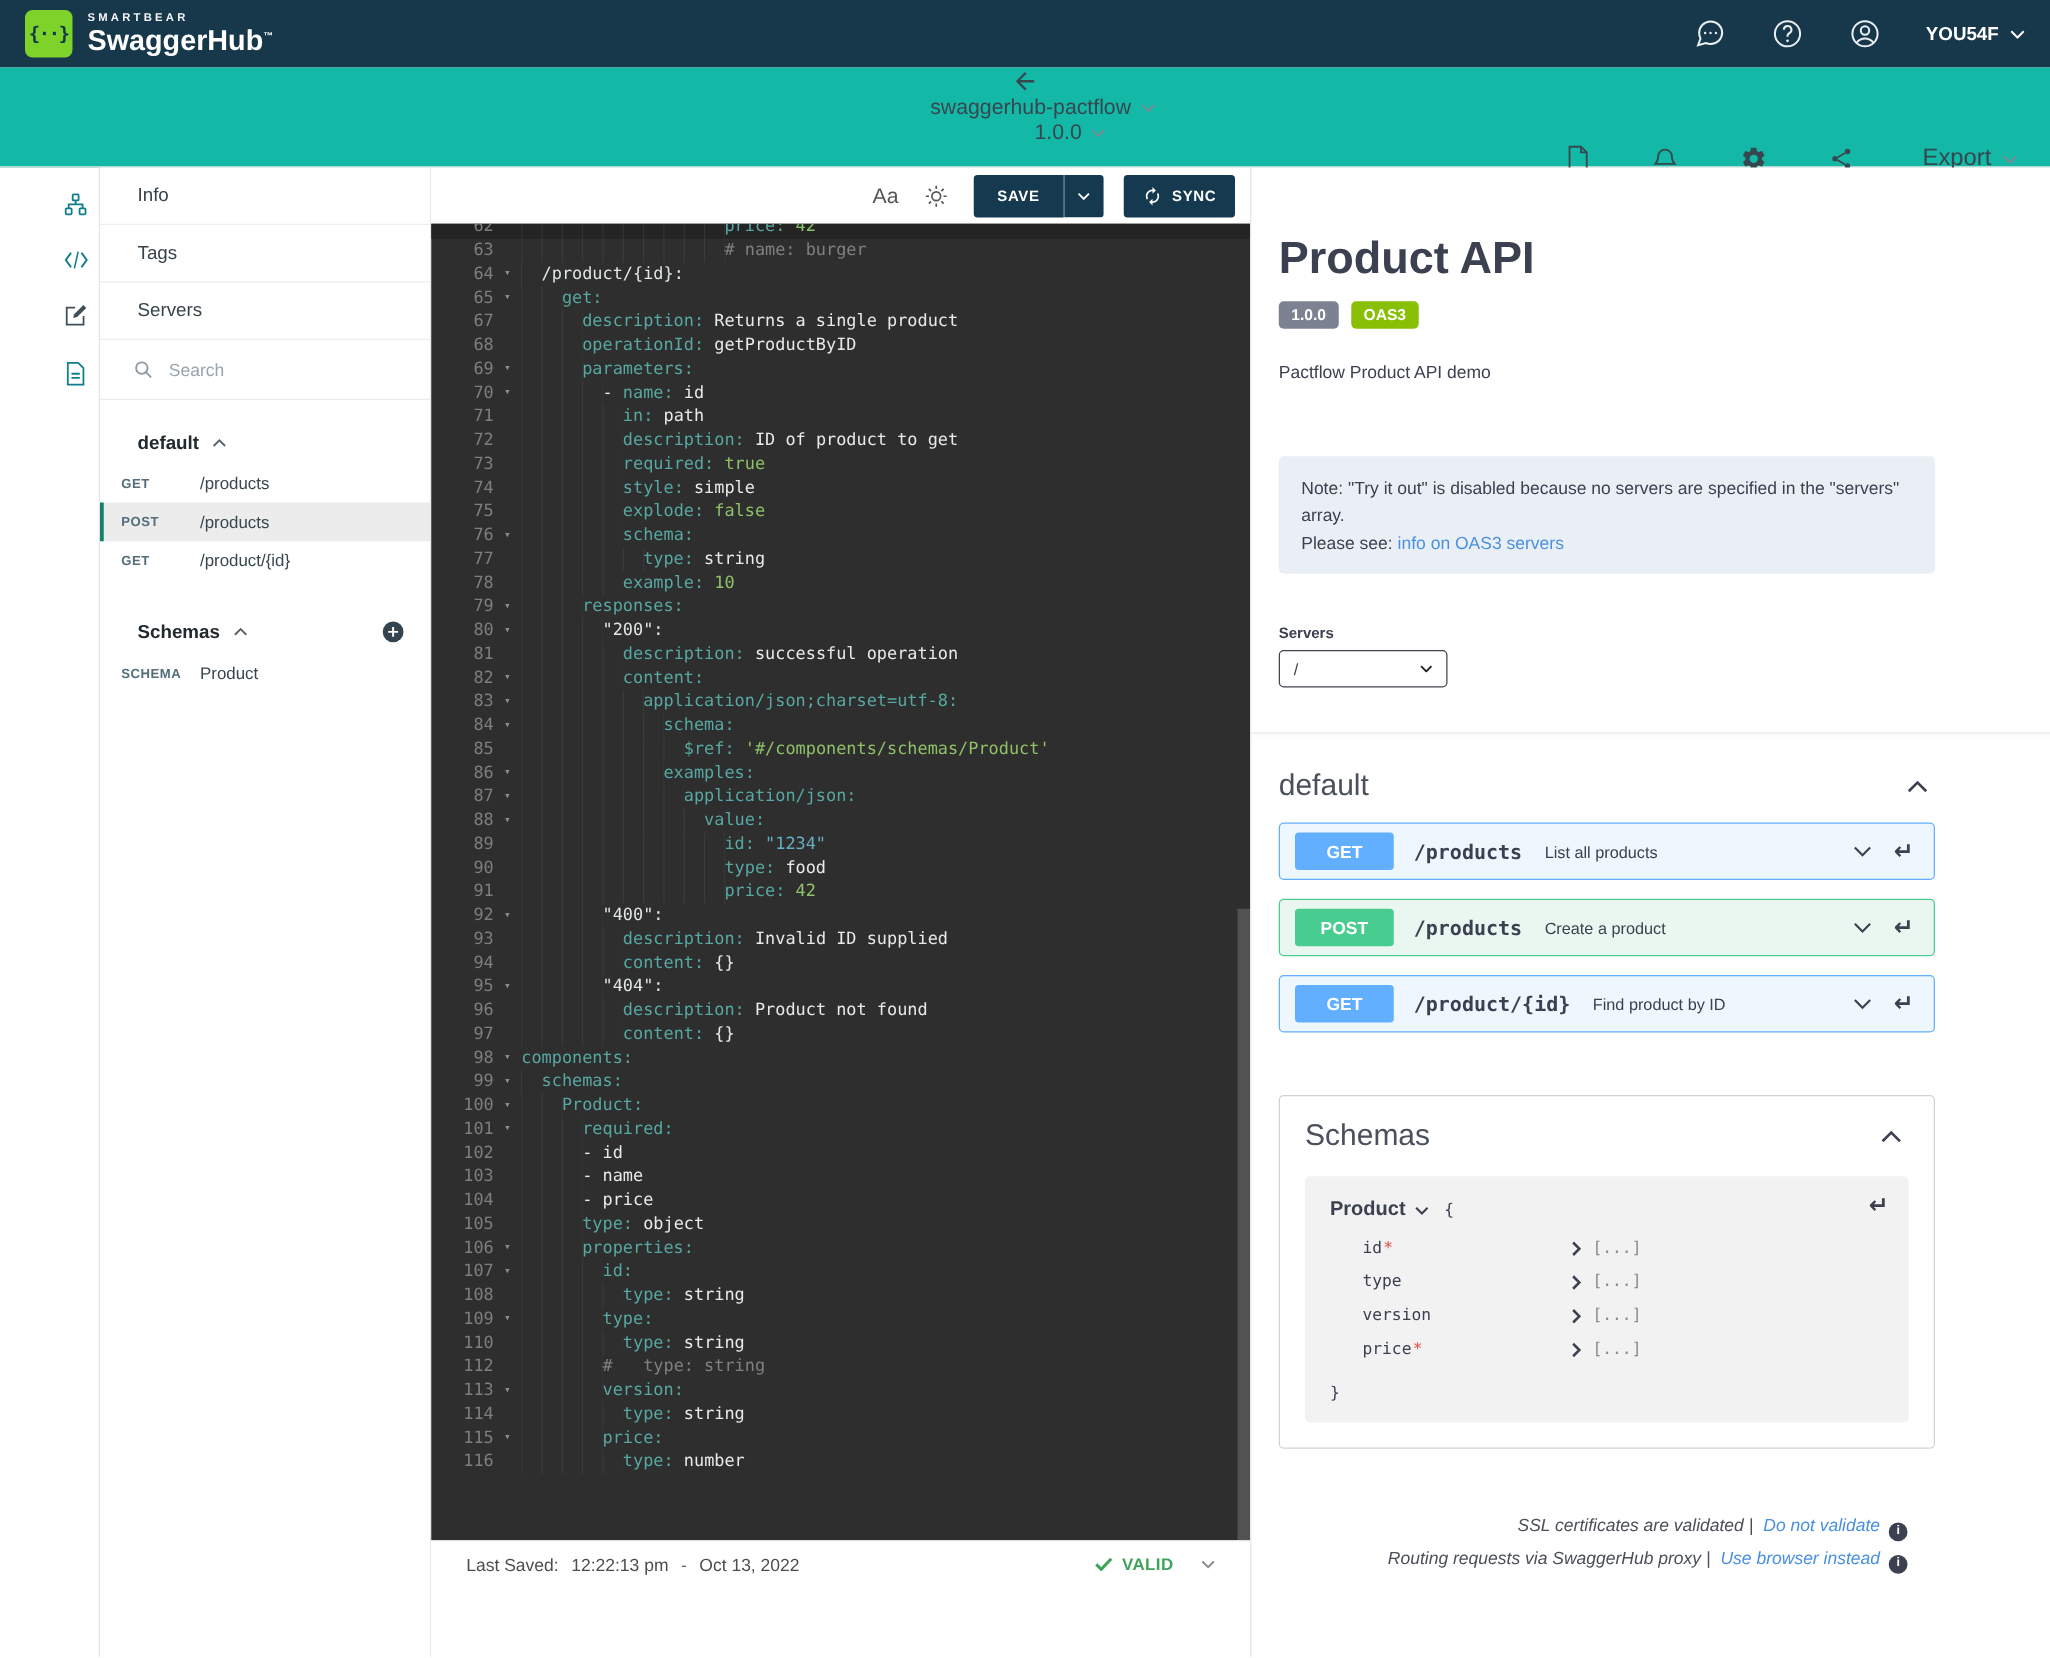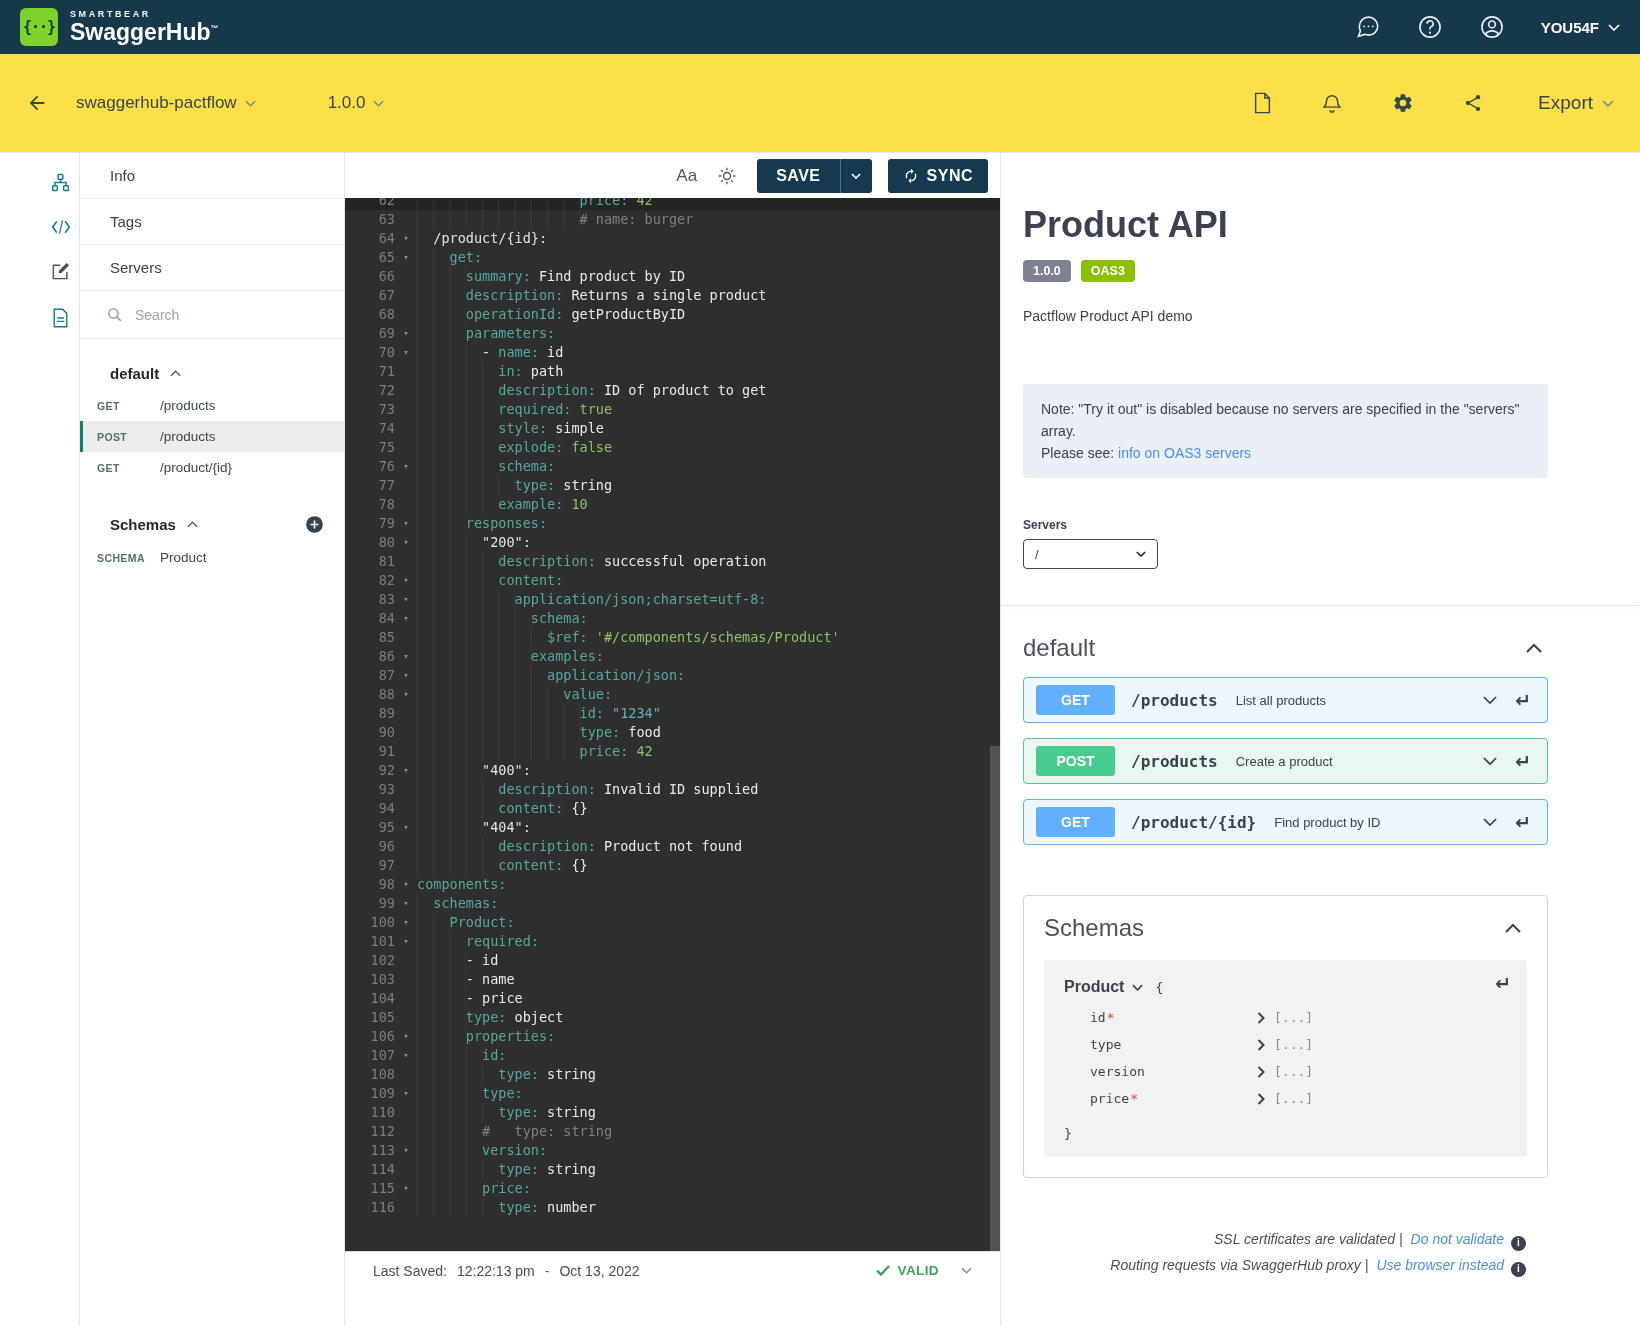--- a/index.html
+++ b/index.html
@@ -13,21 +13,21 @@
     align-items:center;justify-content:center;color:#12364a;
     font-family:"DejaVu Sans Mono",monospace;font-weight:bold;font-size:15px;letter-spacing:-1px;flex:none;}
   .brand{margin-left:12px;color:#fff;line-height:1;}
   .brand-small{font-size:9px;letter-spacing:2.6px;font-weight:bold;opacity:.95;}
   .brand-name{font-size:23px;font-weight:600;margin-top:2px;}
   .brand-name sup{font-size:8px;}
   .topnav-right{margin-left:auto;display:flex;align-items:center;gap:36px;color:#e9eff3;}
   .username{display:flex;align-items:center;gap:9px;font-size:15px;font-weight:bold;color:#fff;}
 
   
-  .toolbar{height:99px;display:flex;align-items:center;padding:0 26px;background:#fde047;border-bottom:1px solid #e4e4e4;}
+  .toolbar{height:80px;display:flex;align-items:center;padding:0 26px;background:#14b8a6;border-bottom:1px solid #e4e4e4;flex-direction:column;}
   .icon-btn{display:inline-flex;align-items:center;justify-content:center;color:#37474f;}
   .project{margin-left:28px;font-size:17px;color:#37474f;display:flex;align-items:center;gap:8px;}
   .version{margin-left:72px;font-size:17px;color:#37474f;display:flex;align-items:center;gap:8px;}
   .caret{color:#7c8a91;}
   .toolbar-right{margin-left:auto;display:flex;gap:49px;color:#3b4a52;}
   .export{font-size:19px;color:#37474f;display:flex;align-items:center;gap:9px;margin-left:6px;}
 
   
   .main{display:flex;height:1192px;margin-left:42px;}
   .iconstrip{width:38px;border-right:1px solid #e6e6e6;display:flex;flex-direction:column;
@@ -51,21 +51,21 @@
   .route{height:31px;display:flex;align-items:center;padding-left:14px;border-left:3px solid transparent;}
   .route.active{background:#ececec;border-left-color:#12826b;}
   .route .method{width:63px;font-size:10.5px;font-weight:bold;color:#546e7a;letter-spacing:.4px;flex:none;}
   .route .path{font-size:13.5px;color:#37474f;}
 
   
   .editor-col{width:655px;display:flex;flex-direction:column;flex:none;background:#fff;}
   .editor-toolbar{height:45px;display:flex;align-items:center;justify-content:flex-end;gap:20px;padding-right:12px;}
   .aa-btn{font-size:17px;color:#555;}
   .theme-btn{color:#555;display:inline-flex;}
-  .btn{height:34px;background:#15394e;color:#fff;font-size:16px;font-weight:bold;
+  .btn{height:34px;background:#15394e;color:#fff;font-size:12px;font-weight:bold;
     display:inline-flex;align-items:center;letter-spacing:.5px;}
   .save-btn{padding:0 19px;border-radius:3px 0 0 3px;}
   .save-caret{width:32px;justify-content:center;border-left:1px solid rgba(255,255,255,.28);
     border-radius:0 3px 3px 0;margin-left:0;margin-right:6px;}
   .sync-btn{padding:0 15px;gap:8px;border-radius:3px;}
 
   .code{flex:1;background:#2e2e2e;overflow:hidden;position:relative;
     font-family:"DejaVu Sans Mono",monospace;font-size:13.5px;line-height:19px;}
   .code-inner{margin-top:-7px;}
   .cl{display:flex;white-space:pre;height:19px;}
@@ -351,21 +351,20 @@
         <span data-interactable="false">SYNC</span>
       </span>
     </div>
 
     <div class="code" data-interactable="true">
       <div class="code-inner">
           <div class="cl hl" data-interactable="true"><span class="ln" data-interactable="true">62</span><span class="fold" data-interactable="false"></span><span class="ind" data-interactable="false" style="width: 162.54px;"></span><span class="lt" data-interactable="false"><span class="k">price: </span><span class="n">42</span></span></div>
           <div class="cl" data-interactable="true"><span class="ln" data-interactable="true">63</span><span class="fold" data-interactable="false"></span><span class="ind" data-interactable="false" style="width: 162.54px;"></span><span class="lt" data-interactable="false"><span class="c"># name: burger</span></span></div>
           <div class="cl" data-interactable="true"><span class="ln" data-interactable="true">64</span><span class="fold" data-interactable="true">▾</span><span class="ind" data-interactable="false" style="width: 16.254px;"></span><span class="lt" data-interactable="false"><span class="q">/product/{id}:</span></span></div>
           <div class="cl" data-interactable="true"><span class="ln" data-interactable="true">65</span><span class="fold" data-interactable="true">▾</span><span class="ind" data-interactable="false" style="width: 32.508px;"></span><span class="lt" data-interactable="false"><span class="k">get:</span></span></div>
-          <div class="cl" data-interactable="true"><span class="ln" data-interactable="true">66</span><span class="fold" data-interactable="false"></span><span class="ind" data-interactable="false" style="width: 48.762px;"></span><span class="lt" data-interactable="false"><span class="k">summary: </span><span class="v">Find product by ID</span></span></div>
           <div class="cl" data-interactable="true"><span class="ln" data-interactable="true">67</span><span class="fold" data-interactable="false"></span><span class="ind" data-interactable="false" style="width: 48.762px;"></span><span class="lt" data-interactable="false"><span class="k">description: </span><span class="v">Returns a single product</span></span></div>
           <div class="cl" data-interactable="true"><span class="ln" data-interactable="true">68</span><span class="fold" data-interactable="false"></span><span class="ind" data-interactable="false" style="width: 48.762px;"></span><span class="lt" data-interactable="false"><span class="k">operationId: </span><span class="v">getProductByID</span></span></div>
           <div class="cl" data-interactable="true"><span class="ln" data-interactable="true">69</span><span class="fold" data-interactable="true">▾</span><span class="ind" data-interactable="false" style="width: 48.762px;"></span><span class="lt" data-interactable="false"><span class="k">parameters:</span></span></div>
           <div class="cl" data-interactable="true"><span class="ln" data-interactable="true">70</span><span class="fold" data-interactable="true">▾</span><span class="ind" data-interactable="false" style="width: 65.016px;"></span><span class="lt" data-interactable="false"><span class="v">- </span><span class="k">name: </span><span class="v">id</span></span></div>
           <div class="cl" data-interactable="true"><span class="ln" data-interactable="true">71</span><span class="fold" data-interactable="false"></span><span class="ind" data-interactable="false" style="width: 81.27px;"></span><span class="lt" data-interactable="false"><span class="k">in: </span><span class="v">path</span></span></div>
           <div class="cl" data-interactable="true"><span class="ln" data-interactable="true">72</span><span class="fold" data-interactable="false"></span><span class="ind" data-interactable="false" style="width: 81.27px;"></span><span class="lt" data-interactable="false"><span class="k">description: </span><span class="v">ID of product to get</span></span></div>
           <div class="cl" data-interactable="true"><span class="ln" data-interactable="true">73</span><span class="fold" data-interactable="false"></span><span class="ind" data-interactable="false" style="width: 81.27px;"></span><span class="lt" data-interactable="false"><span class="k">required: </span><span class="n">true</span></span></div>
           <div class="cl" data-interactable="true"><span class="ln" data-interactable="true">74</span><span class="fold" data-interactable="false"></span><span class="ind" data-interactable="false" style="width: 81.27px;"></span><span class="lt" data-interactable="false"><span class="k">style: </span><span class="v">simple</span></span></div>
           <div class="cl" data-interactable="true"><span class="ln" data-interactable="true">75</span><span class="fold" data-interactable="false"></span><span class="ind" data-interactable="false" style="width: 81.27px;"></span><span class="lt" data-interactable="false"><span class="k">explode: </span><span class="n">false</span></span></div>
           <div class="cl" data-interactable="true"><span class="ln" data-interactable="true">76</span><span class="fold" data-interactable="true">▾</span><span class="ind" data-interactable="false" style="width: 81.27px;"></span><span class="lt" data-interactable="false"><span class="k">schema:</span></span></div>

